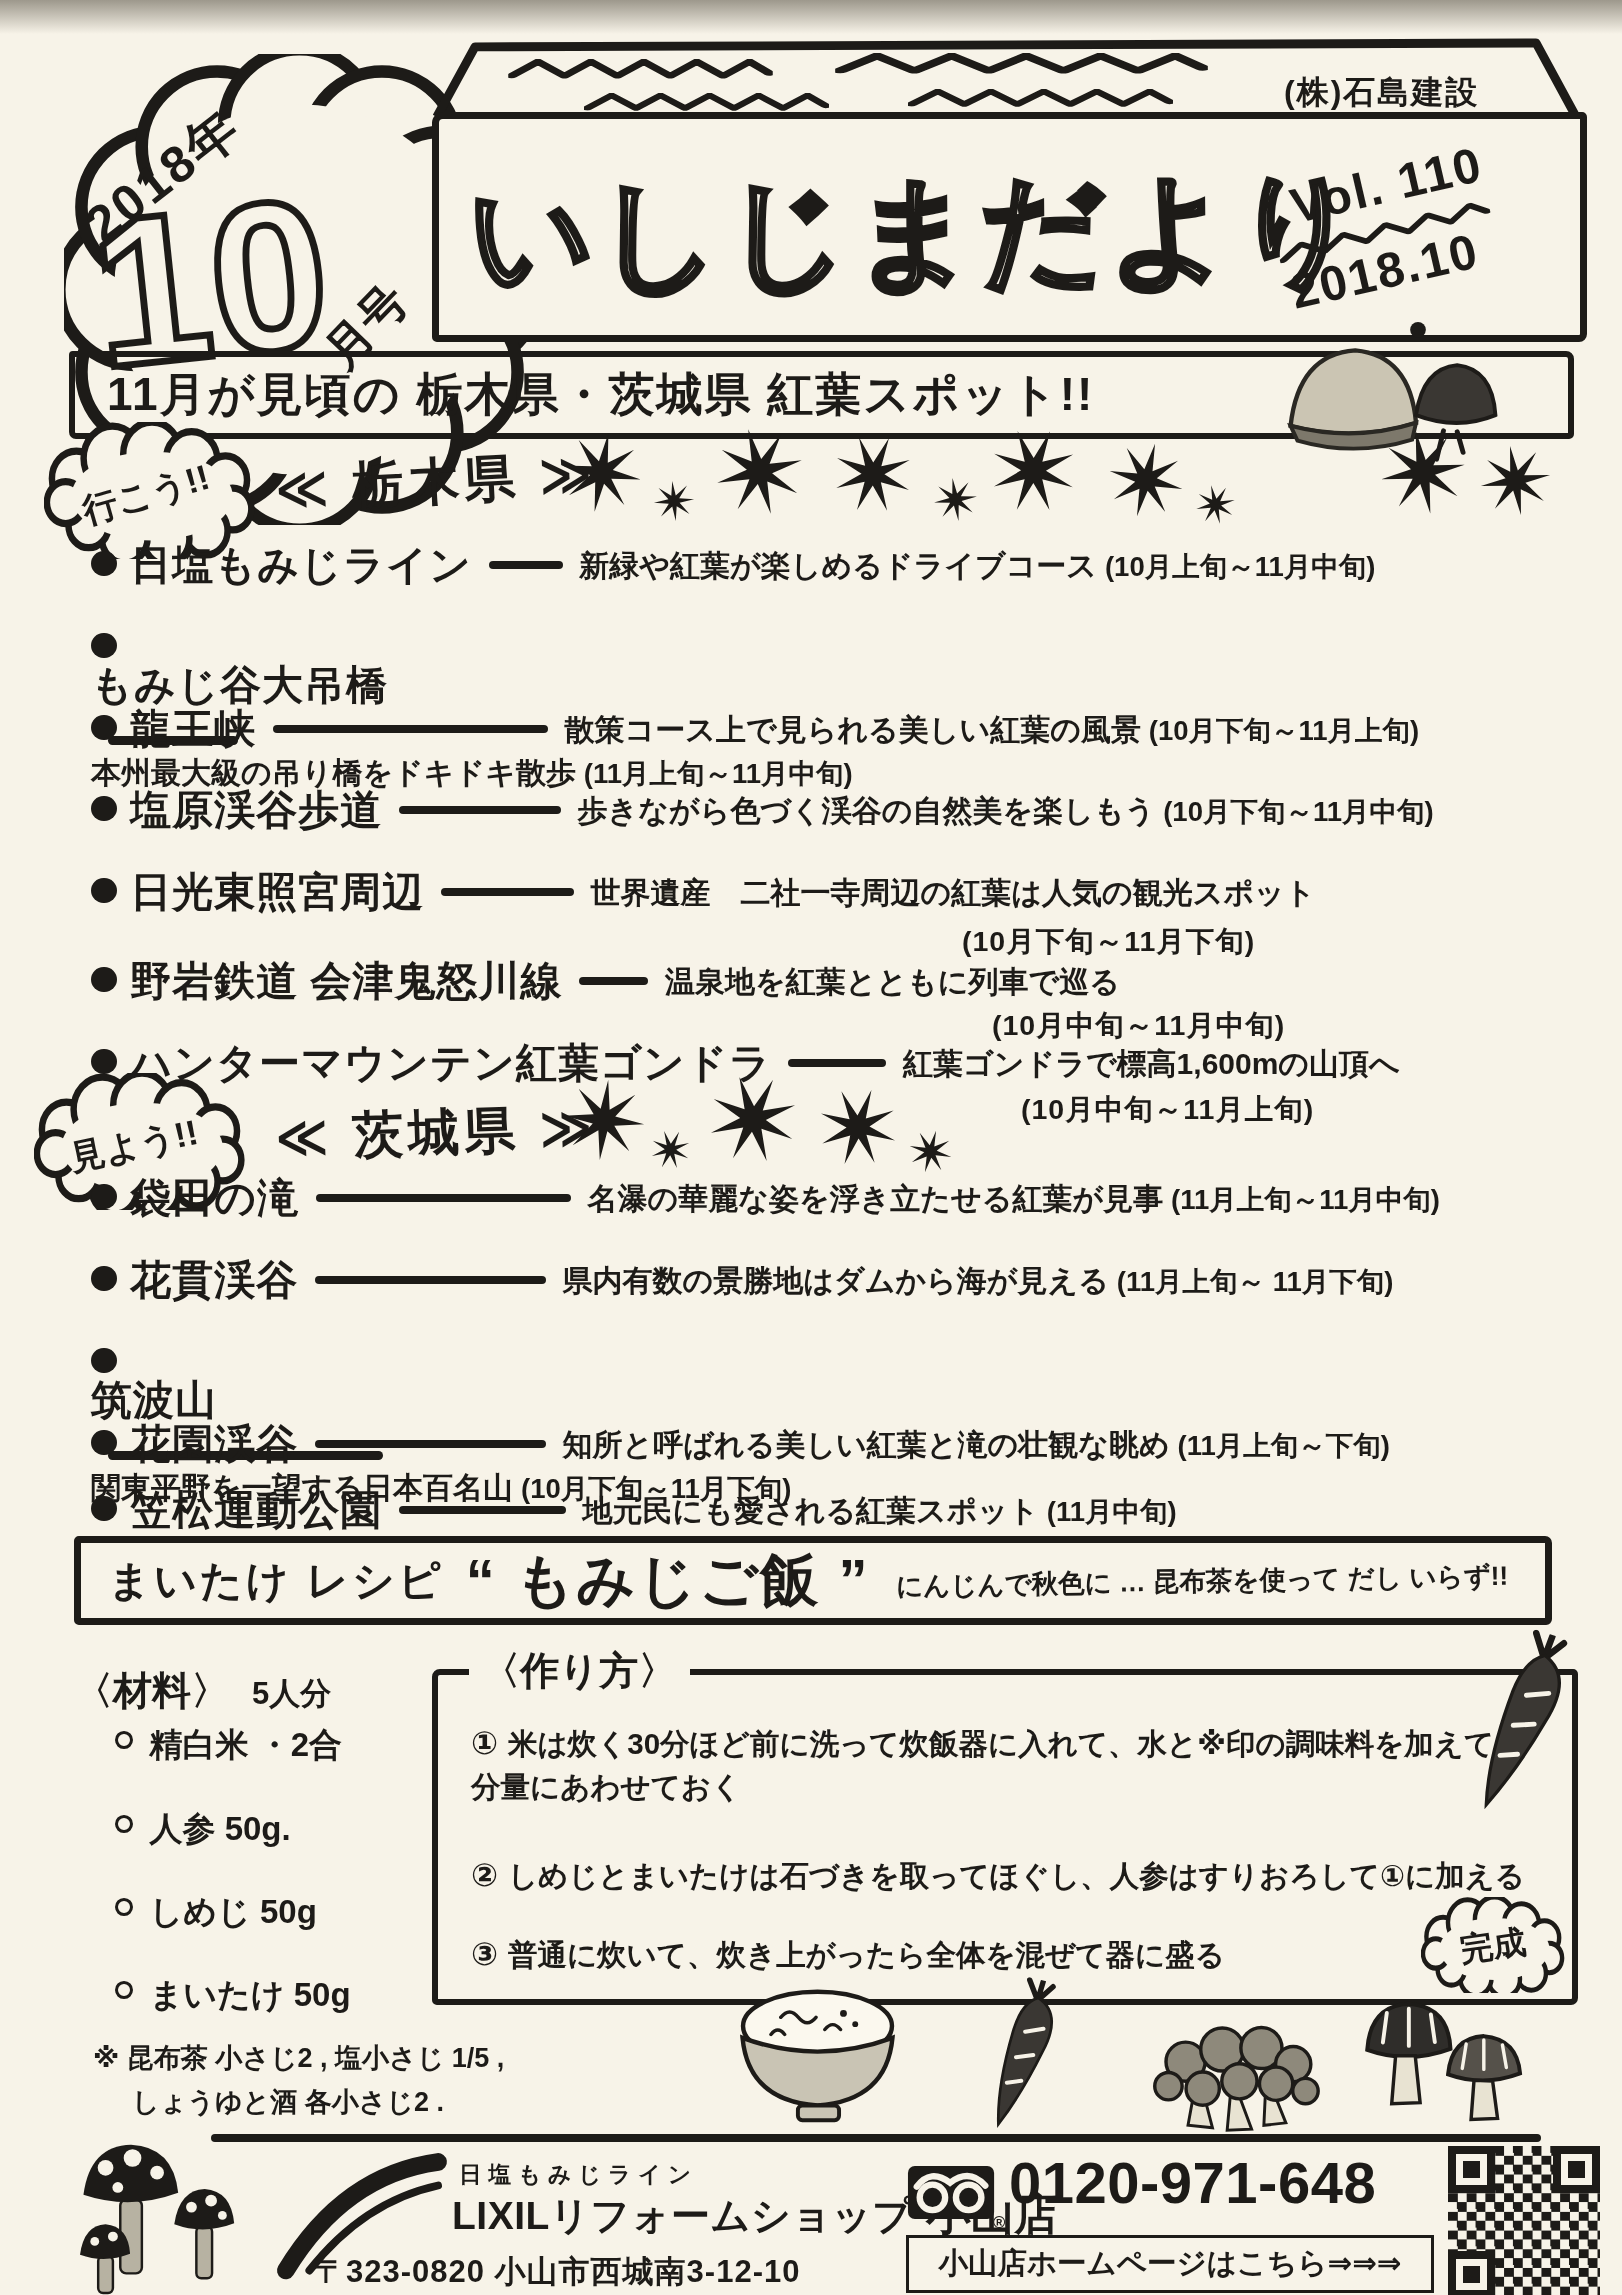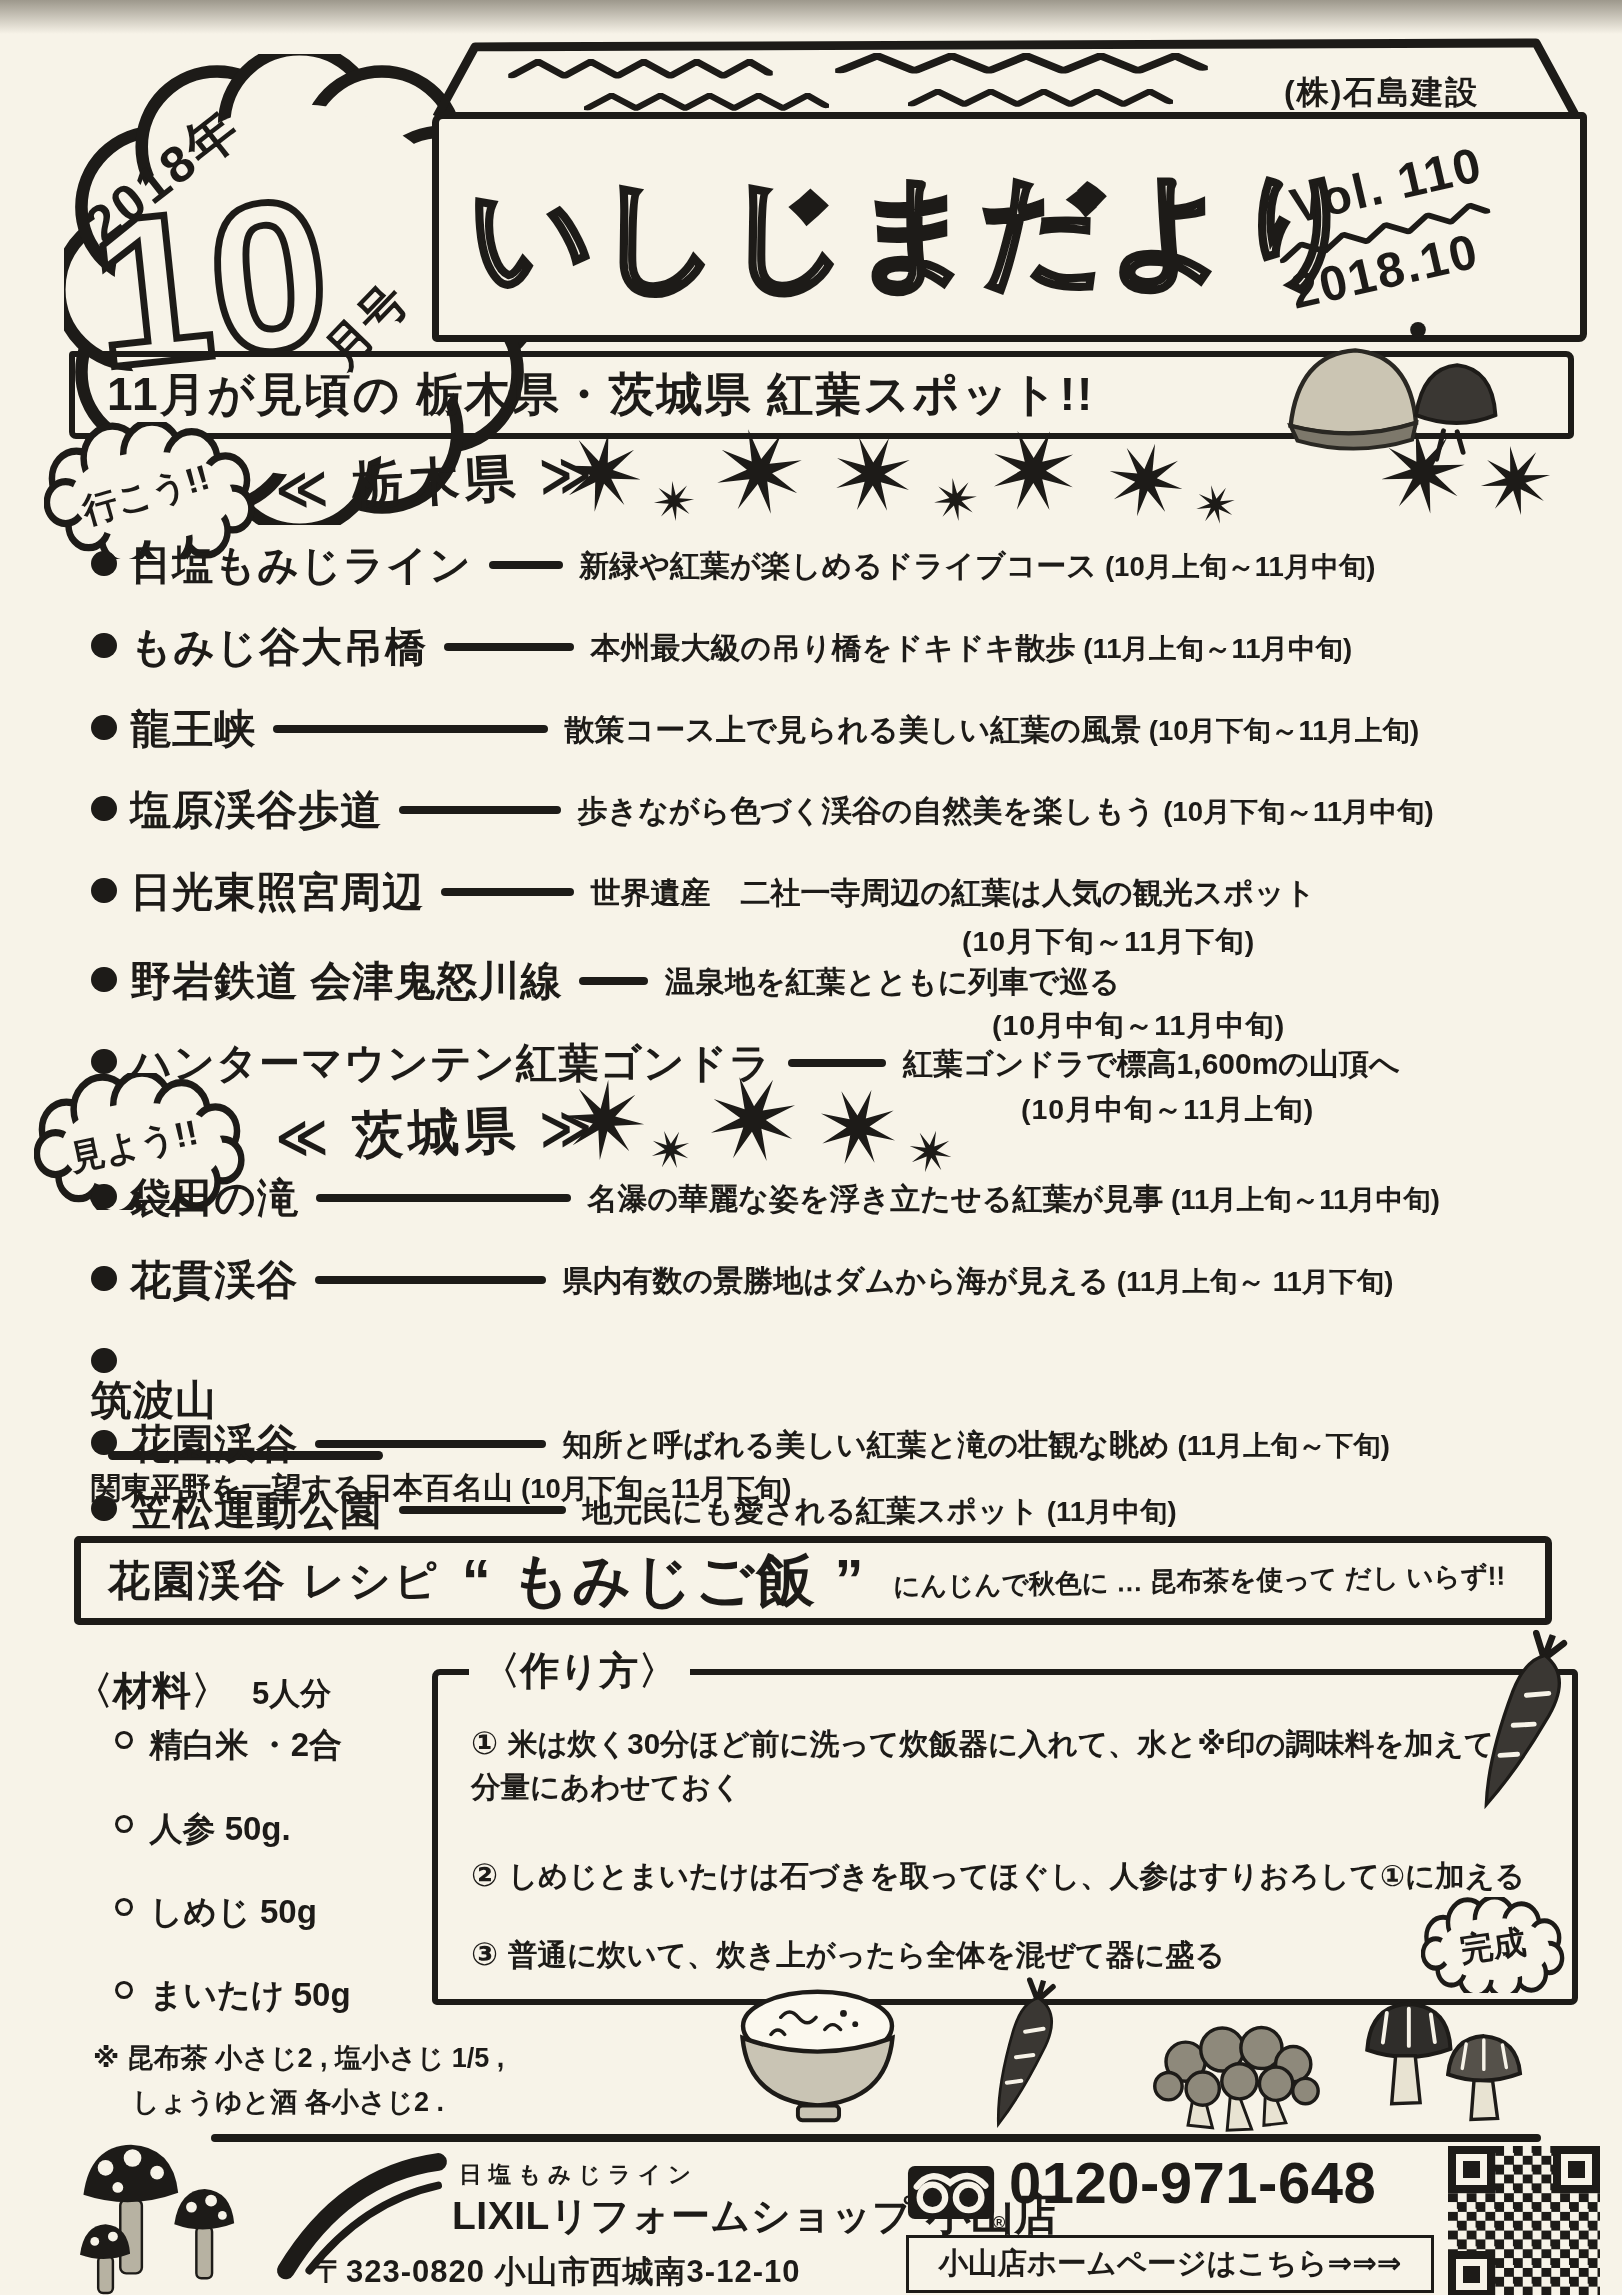--- a/index.html
+++ b/index.html
@@ -222,21 +222,21 @@
   <svg class="leaf" style="left:1479px;top:444px;width:73px;height:73px;transform:rotate(36deg);fill:#1d1b18;" viewBox="0 0 148 148" width="73" height="73">
       <use href="#leaf" width="148" height="148"></use>
     </svg>
 
   <div class="row" style="top:538px;">
     <span class="bullet"></span>
     <span class="iname">日塩もみじライン</span>
     <span class="dash" style="width:74px;"></span>
     <span class="idesc"><span>新緑や紅葉が楽しめるドライブコース</span><span class="period">(10月上旬～11月中旬)</span></span>
   </div>
-  <div class="row" style="top:620px;">
+  <div class="row" style="top:620px;flex-direction:column;">
     <span class="bullet"></span>
     <span class="iname">もみじ谷大吊橋</span>
     <span class="dash" style="width:130px;"></span>
     <span class="idesc"><span>本州最大級の吊り橋をドキドキ散歩</span><span class="period">(11月上旬～11月中旬)</span></span>
   </div>
   <div class="row" style="top:702px;">
     <span class="bullet"></span>
     <span class="iname">龍王峡</span>
     <span class="dash" style="width:275px;"></span>
     <span class="idesc"><span>散策コース上で見られる美しい紅葉の風景</span><span class="period">(10月下旬～11月上旬)</span></span>
@@ -316,21 +316,21 @@
     <span class="idesc"><span>知所と呼ばれる美しい紅葉と滝の壮観な眺め</span><span class="period">(11月上旬～下旬)</span></span>
   </div>
   <div class="row" style="top:1483px;">
     <span class="bullet"></span>
     <span class="iname">笠松運動公園</span>
     <span class="dash" style="width:167px;"></span>
     <span class="idesc"><span>地元民にも愛される紅葉スポット</span><span class="period">(11月中旬)</span></span>
   </div>
 
   <div class="abs recipe-banner">
-    <span class="recipe-label">花園渓谷 レシピ</span>
+    <span class="recipe-label">まいたけ レシピ</span>
     <span class="recipe-title">“ もみじご飯 ”</span>
     <span class="recipe-sub">にんじんで秋色に … 昆布茶を使って だし いらず!!</span>
   </div>
 
   <div class="abs ing-head">
     <span>〈材料〉</span><span class="servings">5人分</span>
   </div>
   <div class="ing" style="top:1723px;">精白米 ・2合</div>
   <div class="ing" style="top:1807px;">人参 50g.</div>
   <div class="ing" style="top:1890px;">しめじ 50g</div>

